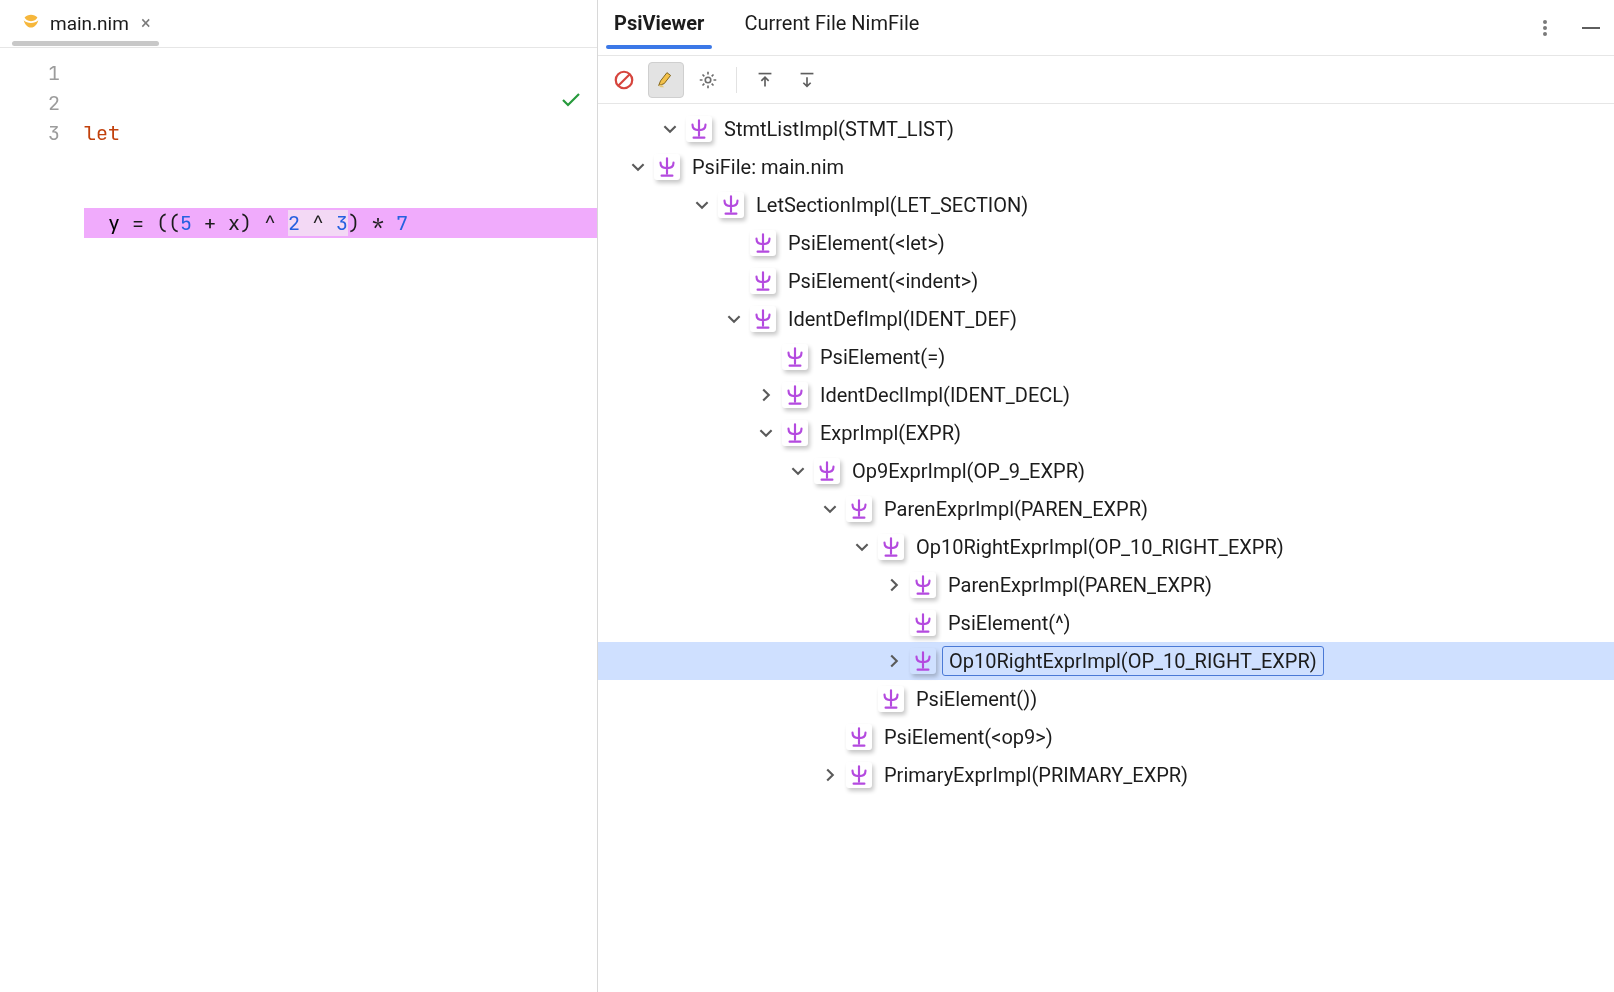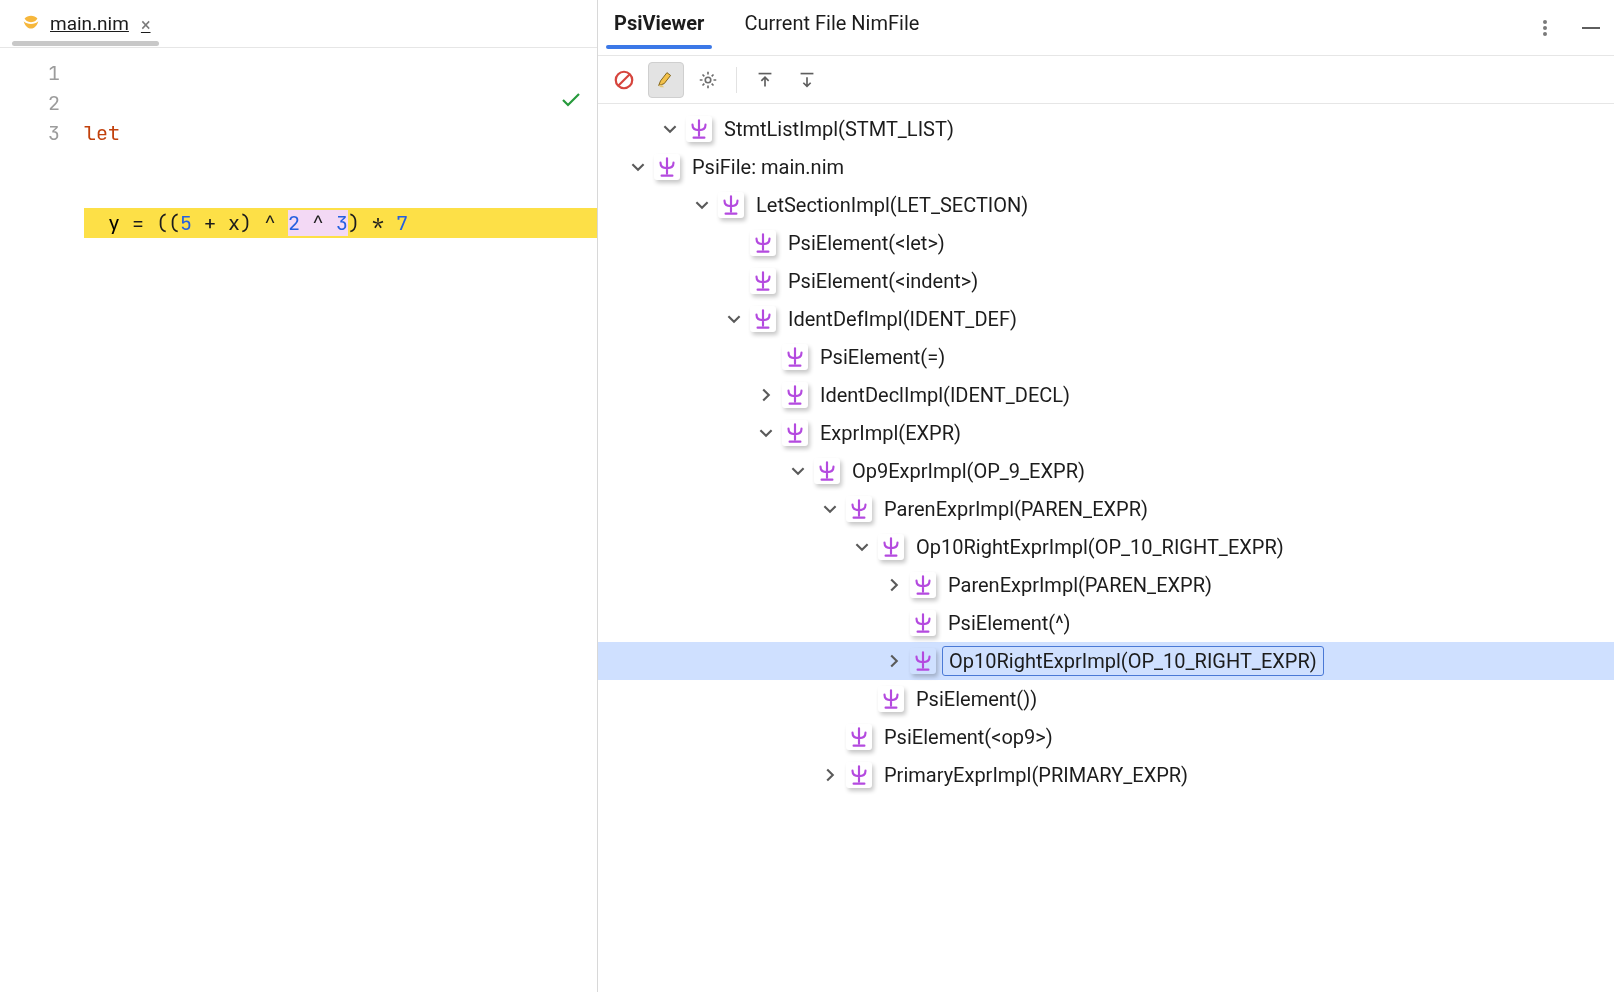--- a/index.html
+++ b/index.html
@@ -23,27 +23,26 @@
   }
   .editor-tabs {
     display: flex;
     align-items: center;
     height: 48px;
     border-bottom: 1px solid #e6e6e6;
     padding-left: 12px;
   }
   .editor-tab {
     display: flex;
-    align-items: flex-end;
+    align-items: flex-start;
     gap: 8px;
     font-size: 19px;
     color: #1c1c1c;
     padding: 0 8px;
     position: relative;
-    text-decoration: underline;
   }
   .editor-tab .filetype-icon {
     width: 22px; height: 22px;
   }
   .editor-tab .close-x { font-size:18px; color:#7b7b7b; margin-left:4px; }
   .tab-underline {
     position:absolute; left:0; right:0; bottom:-11px; height:5px; background:#c8c8c8; border-radius:3px;
   }
   .editor-body {
     position: relative;
@@ -61,21 +60,21 @@
     font-size:20px;
   }
   .gutter div { height:30px; }
   .code-area {
     flex:1;
     padding: 10px 0 0 0;
     position: relative;
     white-space: pre;
   }
   .code-line { height:30px; }
-  .code-line.hl { background:#fde047; }
+  .code-line.hl { background:#f0abfc; }
   .tok-kw { color:#c2410c; }
   .tok-num { color:#2560e0; }
   .tok-id { color:#000; }
   .tok-sel { background:#f3d9f5; }
   .check-icon {
     position:absolute; right:14px; top:10px;
     color:#279a3c; font-size:24px; font-weight:bold;
   }
 
   

